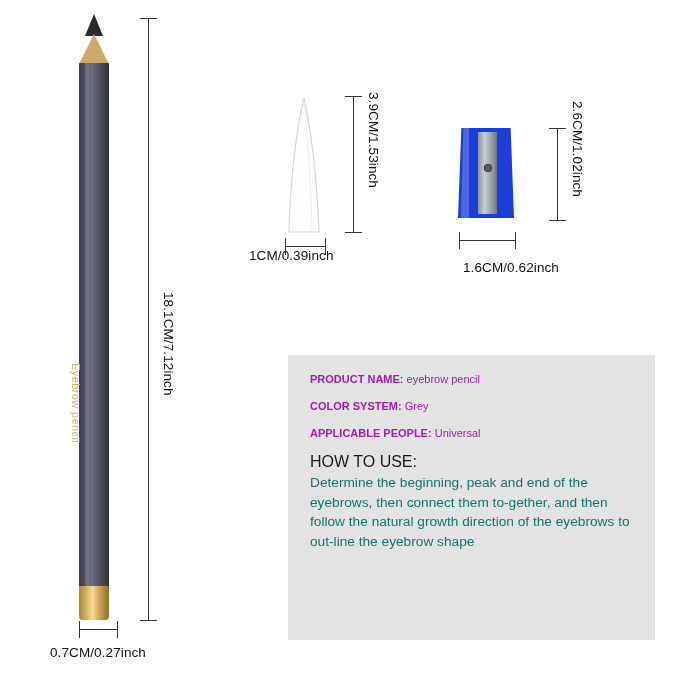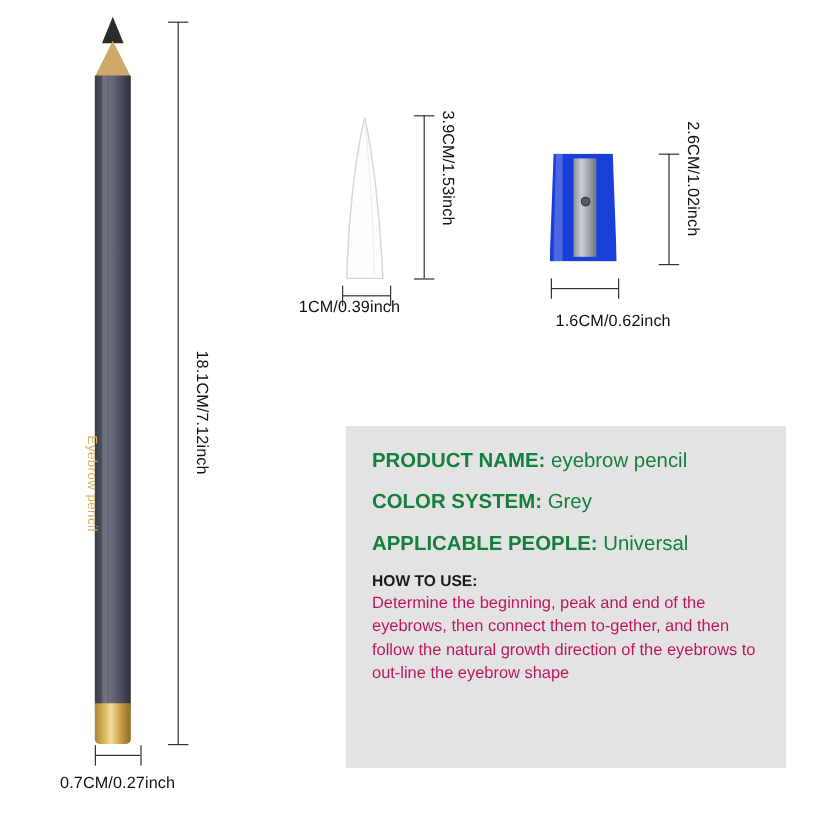--- a/index.html
+++ b/index.html
@@ -141,33 +141,33 @@
     height: 285px;
     background: #e3e3e3;
     padding: 0;
   }
   #info-inner {
     position: absolute;
     left: 22px; top: 18px;
     right: 14px;
   }
   .info-row {
-    font-size: 17px;
+    font-size: 11px;
     margin-bottom: 13px;
-    color: #15803d;
+    color: #a21caf;
     line-height: 1.25;
   }
   .info-key { font-weight: bold; }
   .info-val { font-weight: normal; }
-  .howto-key { font-weight: bold; font-size: 13px; }
+  .howto-key { font-weight: normal; font-size: 16px; }
   .howto-text {
     font-size: 13.7px;
     line-height: 1.42;
     margin-top: 2px;
-    color: #be185d;
+    color: #0f766e;
   }
 </style>
 </head>
 <body>
 
 <div id="stage">
 
   <div id="pencil-group">
     <div class="pencil-tip-lead"></div>
     <div class="pencil-tip-wood"></div>

